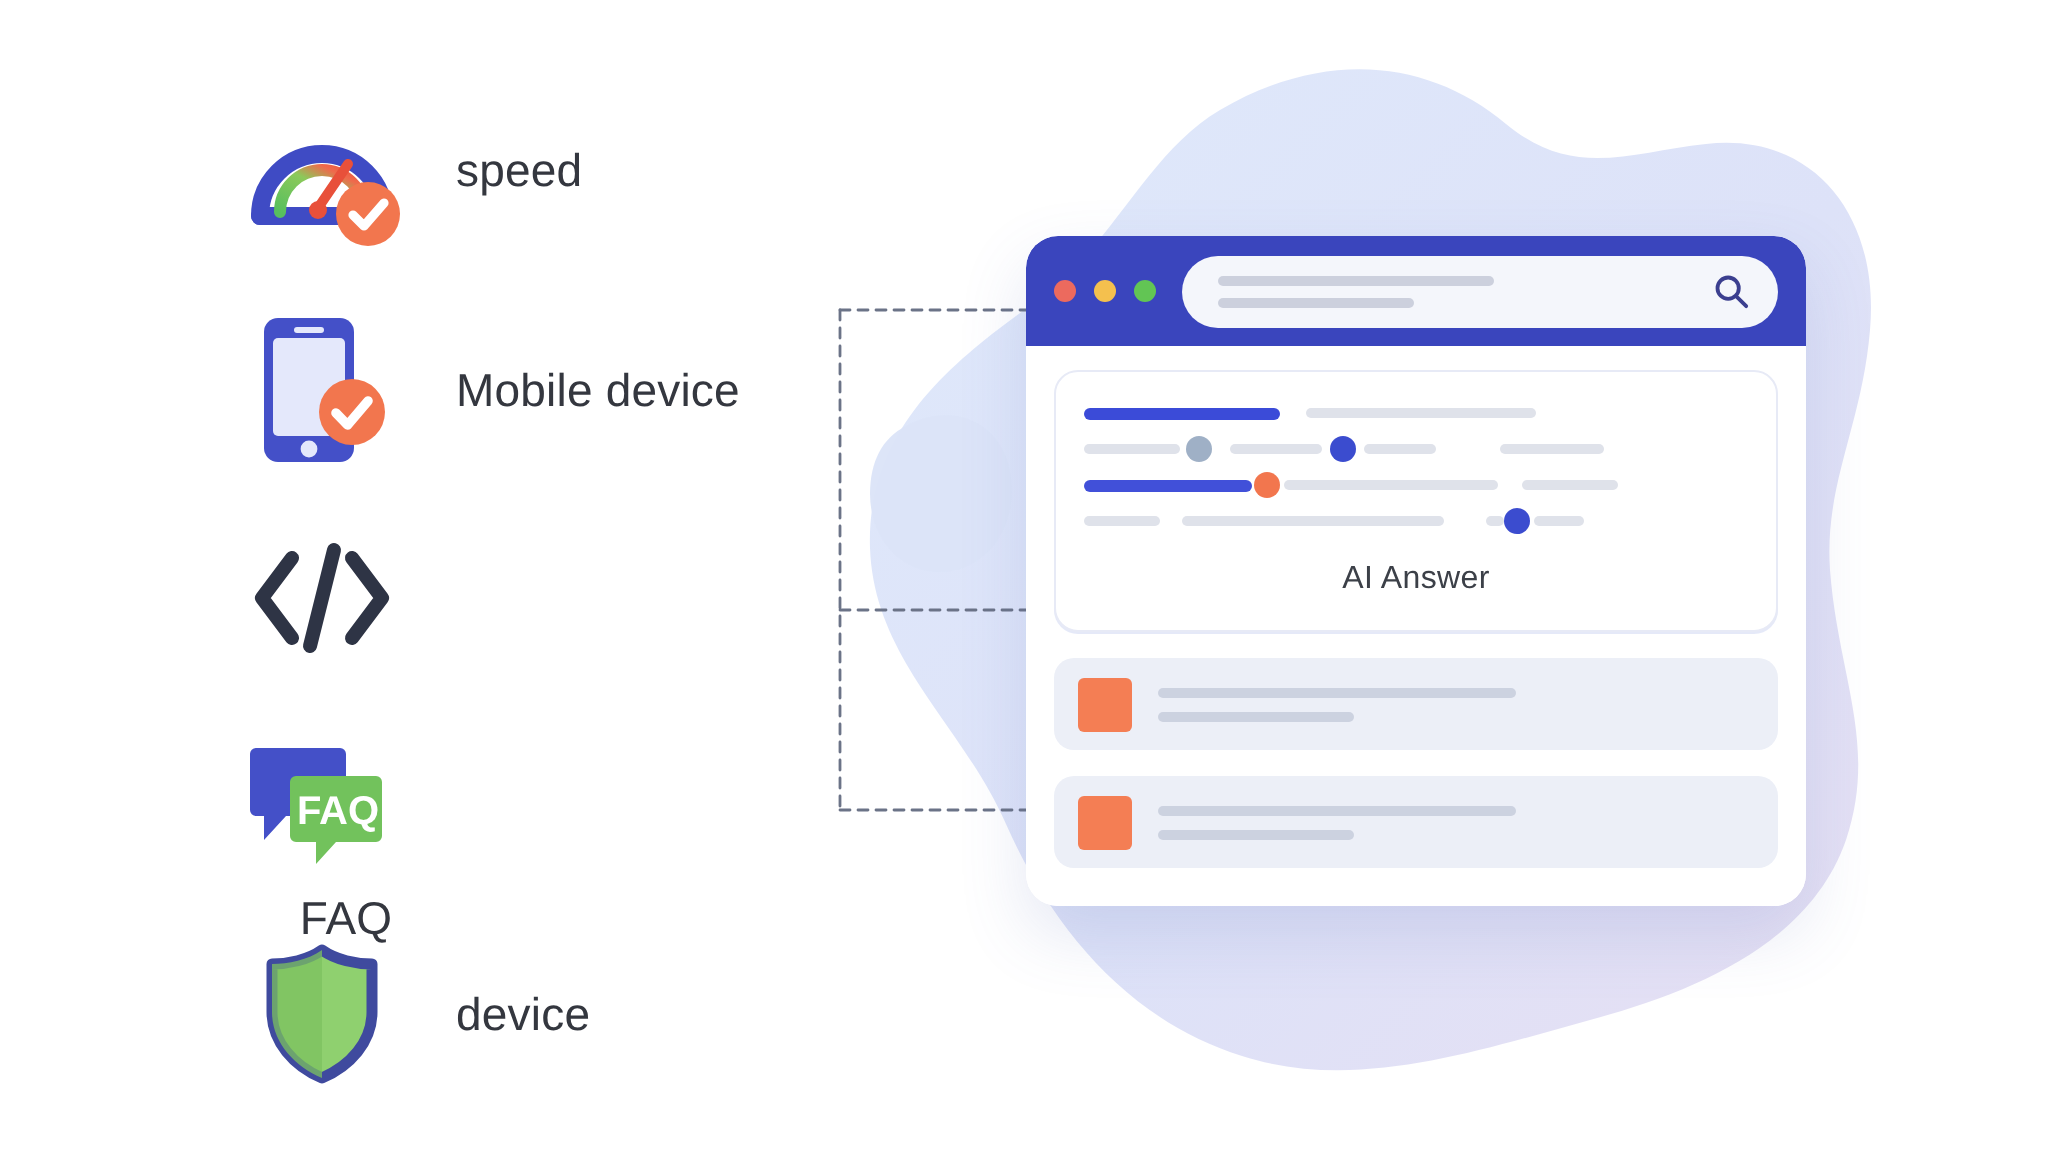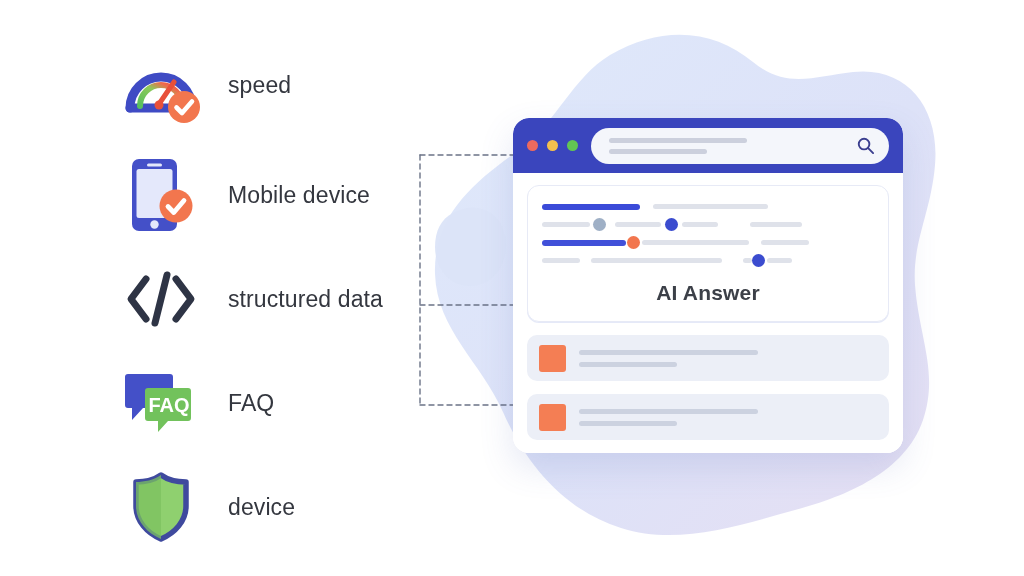--- a/index.html
+++ b/index.html
@@ -45,21 +45,21 @@
     font-size: 23px;
     color: #34373f;
     letter-spacing: 0.1px;
     white-space: nowrap;
     margin-left: 24px;
     font-weight: 400;
   }
   #row-speed   { top: 42px; }
   #row-mobile  { top: 152px; text-align: right; }
   #row-struct  { top: 256px; }
-  #row-faq     { top: 360px; }
+  #row-faq     { top: 360px; flex-direction: column; }
   #row-trust   { top: 464px; }
 
   
   #illustration {
     position: absolute;
     left: 415px;
     top: 0;
     width: 609px;
     height: 576px;
   }
@@ -173,25 +173,25 @@
   .bullet {
     border-radius: 50%;
     flex: 0 0 auto;
   }
   .bullet.blue   { width: 13px; height: 13px; background: #3b4ccf; }
   .bullet.slate  { width: 13px; height: 13px; background: #9fb0c6; }
   .bullet.orange { width: 13px; height: 13px; background: #f2764e; }
 
   #ai-answer-label {
     text-align: center;
-    font-size: 21px;
+    font-size: 16px;
     color: #3c4048;
     margin-top: 14px;
     margin-bottom: 6px;
-    font-weight: 700;
+    font-weight: 400;
     letter-spacing: 0.2px;
   }
 
   
   .result-row {
     display: flex;
     align-items: center;
     background: #eceff7;
     border-radius: 10px;
     height: 46px;
@@ -270,21 +270,20 @@
     </div>
 
     <div class="feature-row" id="row-struct">
       <div class="feature-icon">
         <svg viewBox="0 0 86 86" width="86" height="86" aria-hidden="true">
           <path d="M28 23 L13 43 L28 63" fill="none" stroke="#2e3445" stroke-width="7" stroke-linecap="round" stroke-linejoin="round"></path>
           <path d="M58 23 L73 43 L58 63" fill="none" stroke="#2e3445" stroke-width="7" stroke-linecap="round" stroke-linejoin="round"></path>
           <path d="M49 19 L37 67" fill="none" stroke="#2e3445" stroke-width="7" stroke-linecap="round"></path>
         </svg>
       </div>
-      <div class="feature-label">structured data</div>
     </div>
 
     <div class="feature-row" id="row-faq">
       <div class="feature-icon">
         <svg viewBox="0 0 86 86" width="86" height="86" aria-hidden="true">
 
           <path d="M10 14 h42 a3 3 0 0 1 3 3 v28 a3 3 0 0 1 -3 3 h-27 l-11 12 v-12 h-4 a3 3 0 0 1 -3 -3 v-28 a3 3 0 0 1 3 -3 z" fill="#4450c8"></path>
 
           <path d="M30 28 h40 a3 3 0 0 1 3 3 v27 a3 3 0 0 1 -3 3 h-20 l-10 11 v-11 h-10 a3 3 0 0 1 -3 -3 v-27 a3 3 0 0 1 3 -3 z" fill="#72c25c"></path>
           <text x="51" y="52" font-family="Liberation Sans, sans-serif" font-size="20" font-weight="700" fill="#ffffff" text-anchor="middle">FAQ</text>

